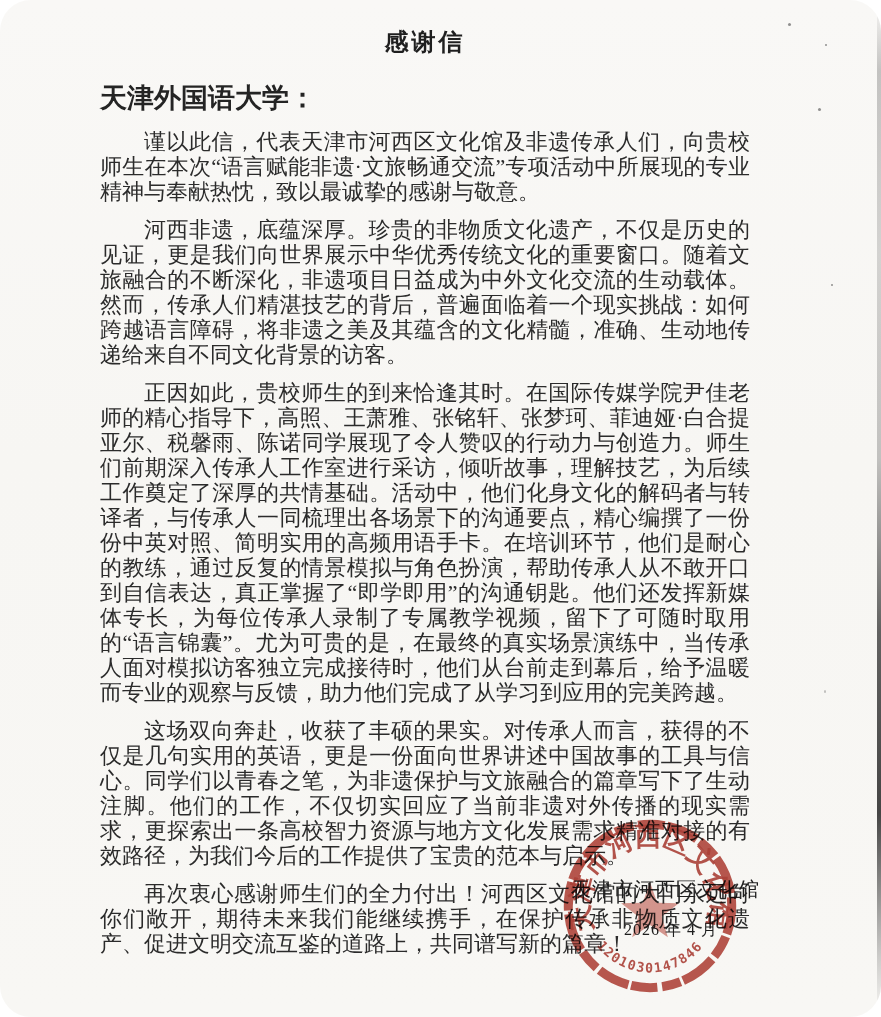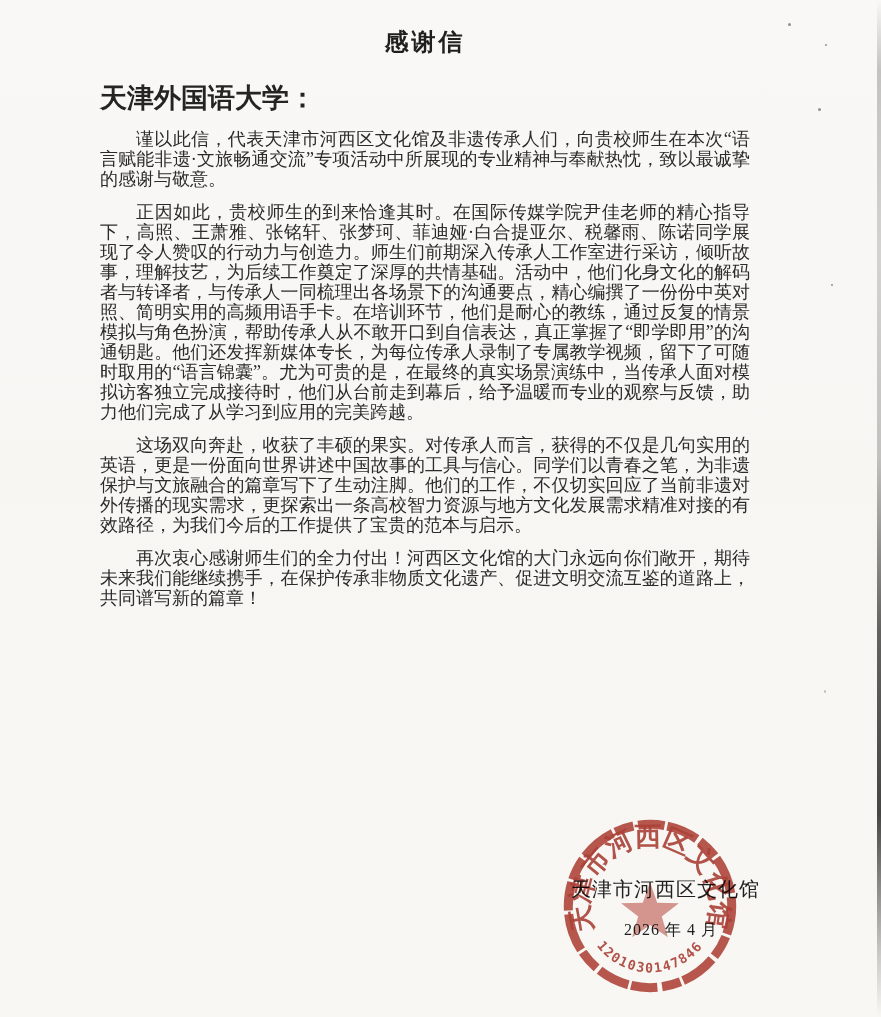--- a/index.html
+++ b/index.html
@@ -5,20 +5,21 @@
   html, body { margin:0; padding:0; background:#ffffff; }
   .page {
     position: relative;
     width: 881px;
     height: 1017px;
     margin: 0 auto;
     background: linear-gradient(180deg, #f9f8f6 0%, #f7f6f3 45%, #f8f7f4 100%);
     font-family: "Liberation Serif", "DejaVu Serif", serif;
     color: #282828;
     overflow: hidden;
+    border-radius: 31px;
   }
   .content {
     position: absolute;
     left: 100px;
     top: 0;
     width: 650px;
   }
   .letter-title {
     margin: 26px 0 0 0;
     text-align: center;
@@ -28,22 +29,22 @@
     color: #1f1f1f;
   }
   .salutation {
     margin-top: 22px;
     font-size: 27px;
     font-weight: 600;
     color: #242424;
   }
   .para {
     margin: 13px 0 0 0;
-    font-size: 18px;
-    line-height: 20px;
+    font-size: 22px;
+    line-height: 25px;
     text-align: justify;
     text-justify: inter-ideograph;
     text-indent: 2em;
     color: #2b2b2b;
     word-break: break-all;
   }
   .sig-name {
     position: absolute;
     left: 571px;
     top: 876px;
@@ -120,20 +121,21 @@
 </style>
 </head>
 <body>
 
 <div class="page">
 
   <div class="content">
     <h1 class="letter-title">感谢信</h1>
     <div class="salutation">天津外国语大学：</div>
     <p class="para">谨以此信，代表天津市河西区文化馆及非遗传承人们，向贵校师生在本次“语言赋能非遗·文旅畅通交流”专项活动中所展现的专业精神与奉献热忱，致以最诚挚的感谢与敬意。</p>
+    <p class="para">河西非遗，底蕴深厚。珍贵的非物质文化遗产，不仅是历史的见证，更是我们向世界展示中华优秀传统文化的重要窗口。随着文旅融合的不断深化，非遗项目日益成为中外文化交流的生动载体。然而，传承人们精湛技艺的背后，普遍面临着一个现实挑战：如何跨越语言障碍，将非遗之美及其蕴含的文化精髓，准确、生动地传递给来自不同文化背景的访客。</p>
     <p class="para">正因如此，贵校师生的到来恰逢其时。在国际传媒学院尹佳老师的精心指导下，高照、王萧雅、张铭轩、张梦珂、菲迪娅·白合提亚尔、税馨雨、陈诺同学展现了令人赞叹的行动力与创造力。师生们前期深入传承人工作室进行采访，倾听故事，理解技艺，为后续工作奠定了深厚的共情基础。活动中，他们化身文化的解码者与转译者，与传承人一同梳理出各场景下的沟通要点，精心编撰了一份份中英对照、简明实用的高频用语手卡。在培训环节，他们是耐心的教练，通过反复的情景模拟与角色扮演，帮助传承人从不敢开口到自信表达，真正掌握了“即学即用”的沟通钥匙。他们还发挥新媒体专长，为每位传承人录制了专属教学视频，留下了可随时取用的“语言锦囊”。尤为可贵的是，在最终的真实场景演练中，当传承人面对模拟访客独立完成接待时，他们从台前走到幕后，给予温暖而专业的观察与反馈，助力他们完成了从学习到应用的完美跨越。</p>
     <p class="para">这场双向奔赴，收获了丰硕的果实。对传承人而言，获得的不仅是几句实用的英语，更是一份面向世界讲述中国故事的工具与信心。同学们以青春之笔，为非遗保护与文旅融合的篇章写下了生动注脚。他们的工作，不仅切实回应了当前非遗对外传播的现实需求，更探索出一条高校智力资源与地方文化发展需求精准对接的有效路径，为我们今后的工作提供了宝贵的范本与启示。</p>
     <p class="para">再次衷心感谢师生们的全力付出！河西区文化馆的大门永远向你们敞开，期待未来我们能继续携手，在保护传承非物质文化遗产、促进文明交流互鉴的道路上，共同谱写新的篇章！</p>
   </div>
 
   <div class="sig-name">天津市河西区文化馆</div>
   <div class="sig-date">2026 年 4 月</div>
 
   <svg class="seal" viewBox="0 0 200 200" aria-hidden="true">
     <circle class="seal-ring" cx="100" cy="100" r="86"></circle>

